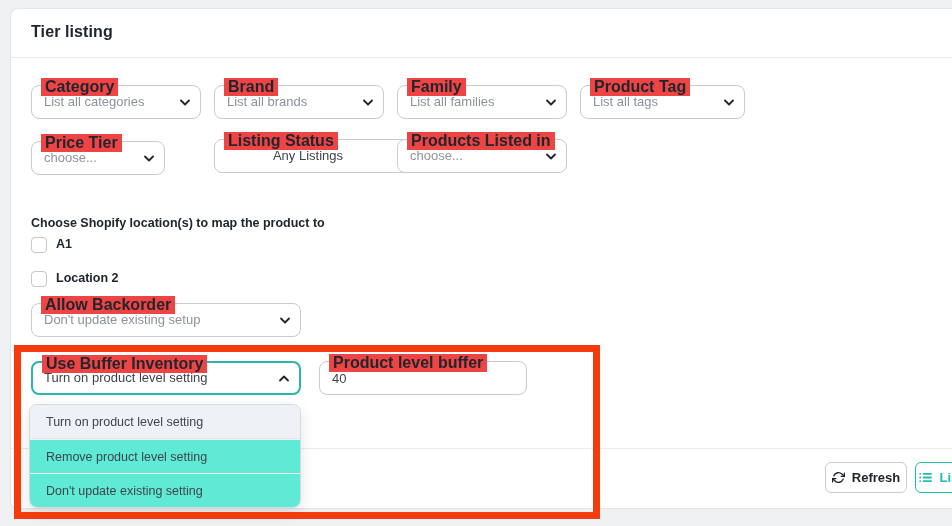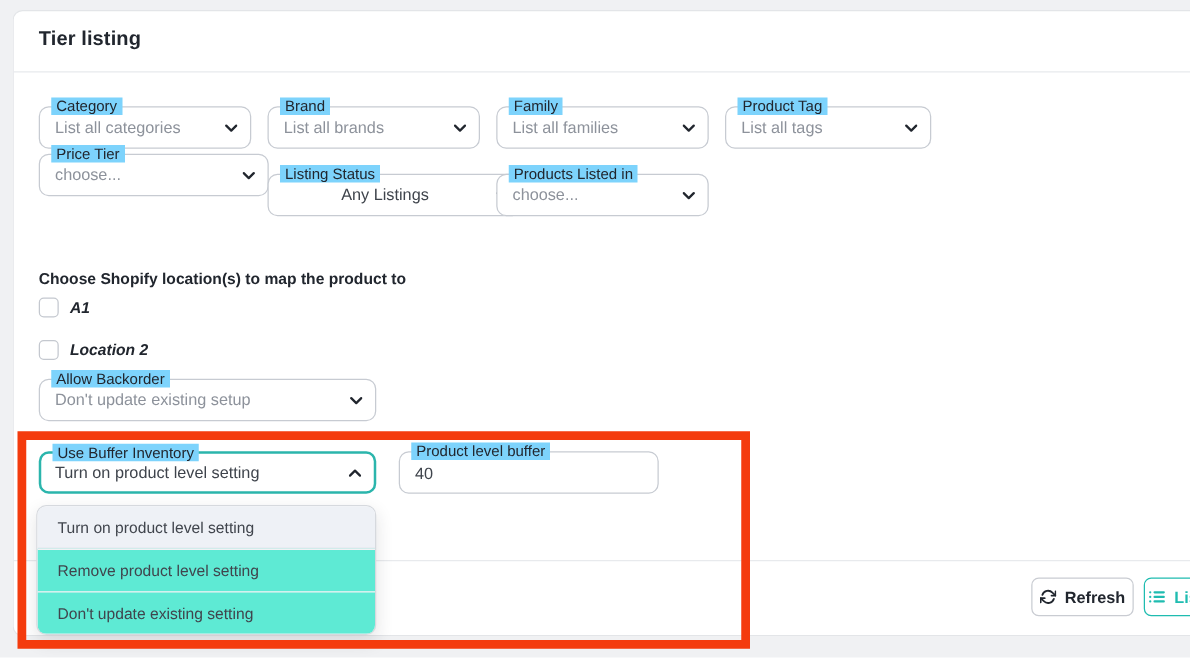--- a/index.html
+++ b/index.html
@@ -27,22 +27,22 @@
 
   
   .ofield {
     position:absolute; height:34px;
     border:1px solid #c7cbd2; border-radius:8px;
     background:#fff; cursor:pointer;
   }
   .ofield.focused { border:2px solid #2bb5ac; }
   .olabel {
     position:absolute; top:-8px; left:9px;
-    background:#7dd3fc; padding:0 4px;
-    font-size:12px; font-weight:400; color:#21262e; white-space:nowrap;
+    background:#ef4444; padding:0 4px;
+    font-size:16px; font-weight:700; color:#21262e; white-space:nowrap;
   }
   .oval {
     position:absolute; left:12px; top:0; right:28px;
     line-height:32px; font-size:13px; color:#3f444c;
     white-space:nowrap; overflow:hidden;
   }
   .ofield.focused .oval { line-height:30px; left:11px; }
   .oval.muted { color:#8d929b; }
   .chev {
     position:absolute; right:10px; top:50%; transform:translateY(-50%);
@@ -54,21 +54,21 @@
     position:absolute; left:2px; top:2px; right:2px; bottom:2px;
     border:none; outline:none; font-family:inherit;
     font-size:13px; color:#3f444c; padding:0 10px; background:transparent;
   }
 
   
   .section-heading {
     position:absolute; left:20px; top:207px;
     font-size:12.5px; font-weight:700; color:#21262e;
   }
-  .chk-row { position:absolute; left:20px; height:18px; display:flex; align-items:center; gap:9px; cursor:pointer;font-style:italic; }
+  .chk-row { position:absolute; left:20px; height:18px; display:flex; align-items:flex-start; gap:9px; cursor:pointer; }
   .chk-box {
     width:16px; height:16px; border:1px solid #c4c8cf; border-radius:4px; background:#fff; flex:0 0 auto;
   }
   .chk-label { font-size:12.5px; font-weight:700; color:#21262e; }
 
   
   .menu {
     position:absolute; left:18px; top:395px; width:272px; height:104px;
     background:#fff; border:1px solid #d6d9de; border-radius:8px;
     box-shadow:0 5px 14px rgba(30,35,45,.12);
@@ -139,21 +139,21 @@
     <div class="ofield" style="left:569px; top:76px; width:165px;">
       <span class="olabel">Product Tag</span>
       <span class="oval muted">List all tags</span>
       <span class="chev">
           <svg width="10" height="7" viewBox="0 0 10 7">
             <polyline points="1,1.5 5,5.5 9,1.5" fill="none" stroke="#21262e" stroke-width="1.8" stroke-linecap="round" stroke-linejoin="round"></polyline>
           </svg>
         </span>
     </div>
 
-    <div class="ofield" style="left:20px; top:114px; width:184px;">
+    <div class="ofield" style="left:20px; top:132px; width:134px;">
       <span class="olabel">Price Tier</span>
       <span class="oval muted">choose...</span>
       <span class="chev">
           <svg width="10" height="7" viewBox="0 0 10 7">
             <polyline points="1,1.5 5,5.5 9,1.5" fill="none" stroke="#21262e" stroke-width="1.8" stroke-linecap="round" stroke-linejoin="round"></polyline>
           </svg>
         </span>
     </div>
     <div class="ofield" style="left:203px; top:130px; width:204px;text-align:center;">
       <span class="olabel">Listing Status</span>

